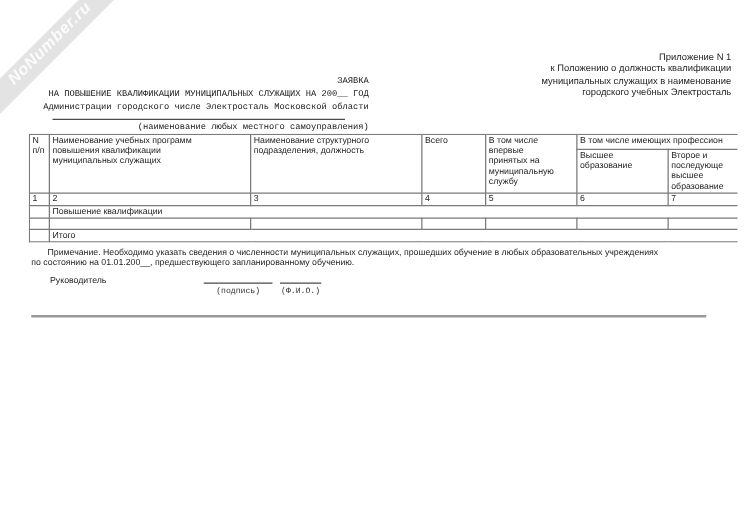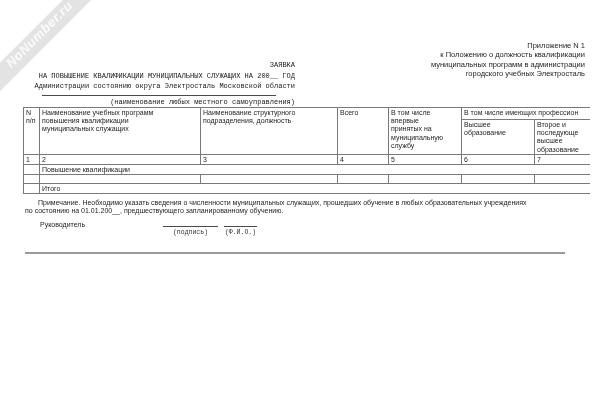--- a/index.html
+++ b/index.html
@@ -65,28 +65,28 @@
 
 <div class="page">
 
   <div class="watermark">
     <span>NoNumber.ru</span>
   </div>
 
   <div class="appendix">
     <div>Приложение N 1</div>
     <div>к Положению о должность квалификации</div>
-    <div>муниципальных программ в администрации</div>
+    <div>муниципальных служащих в наименование</div>
     <div>городского учебных Электросталь</div>
   </div>
 
   <div class="title-block">
     <div>ЗАЯВКА</div>
     <div>НА ПОВЫШЕНИЕ КВАЛИФИКАЦИИ МУНИЦИПАЛЬНЫХ СЛУЖАЩИХ НА 200__ ГОД</div>
-    <div>Администрации состоянию округа Электросталь Московской области</div>
+    <div>Администрации городского числе Электросталь Московской области</div>
     <div class="title-rule"></div>
     <div class="title-caption">(наименование любых местного самоуправления)</div>
   </div>
 
   <div class="table-wrap">
     <table class="grid">
       <colgroup>
         <col style="width:16px">
           <col style="width:161px">
           <col style="width:137px">

